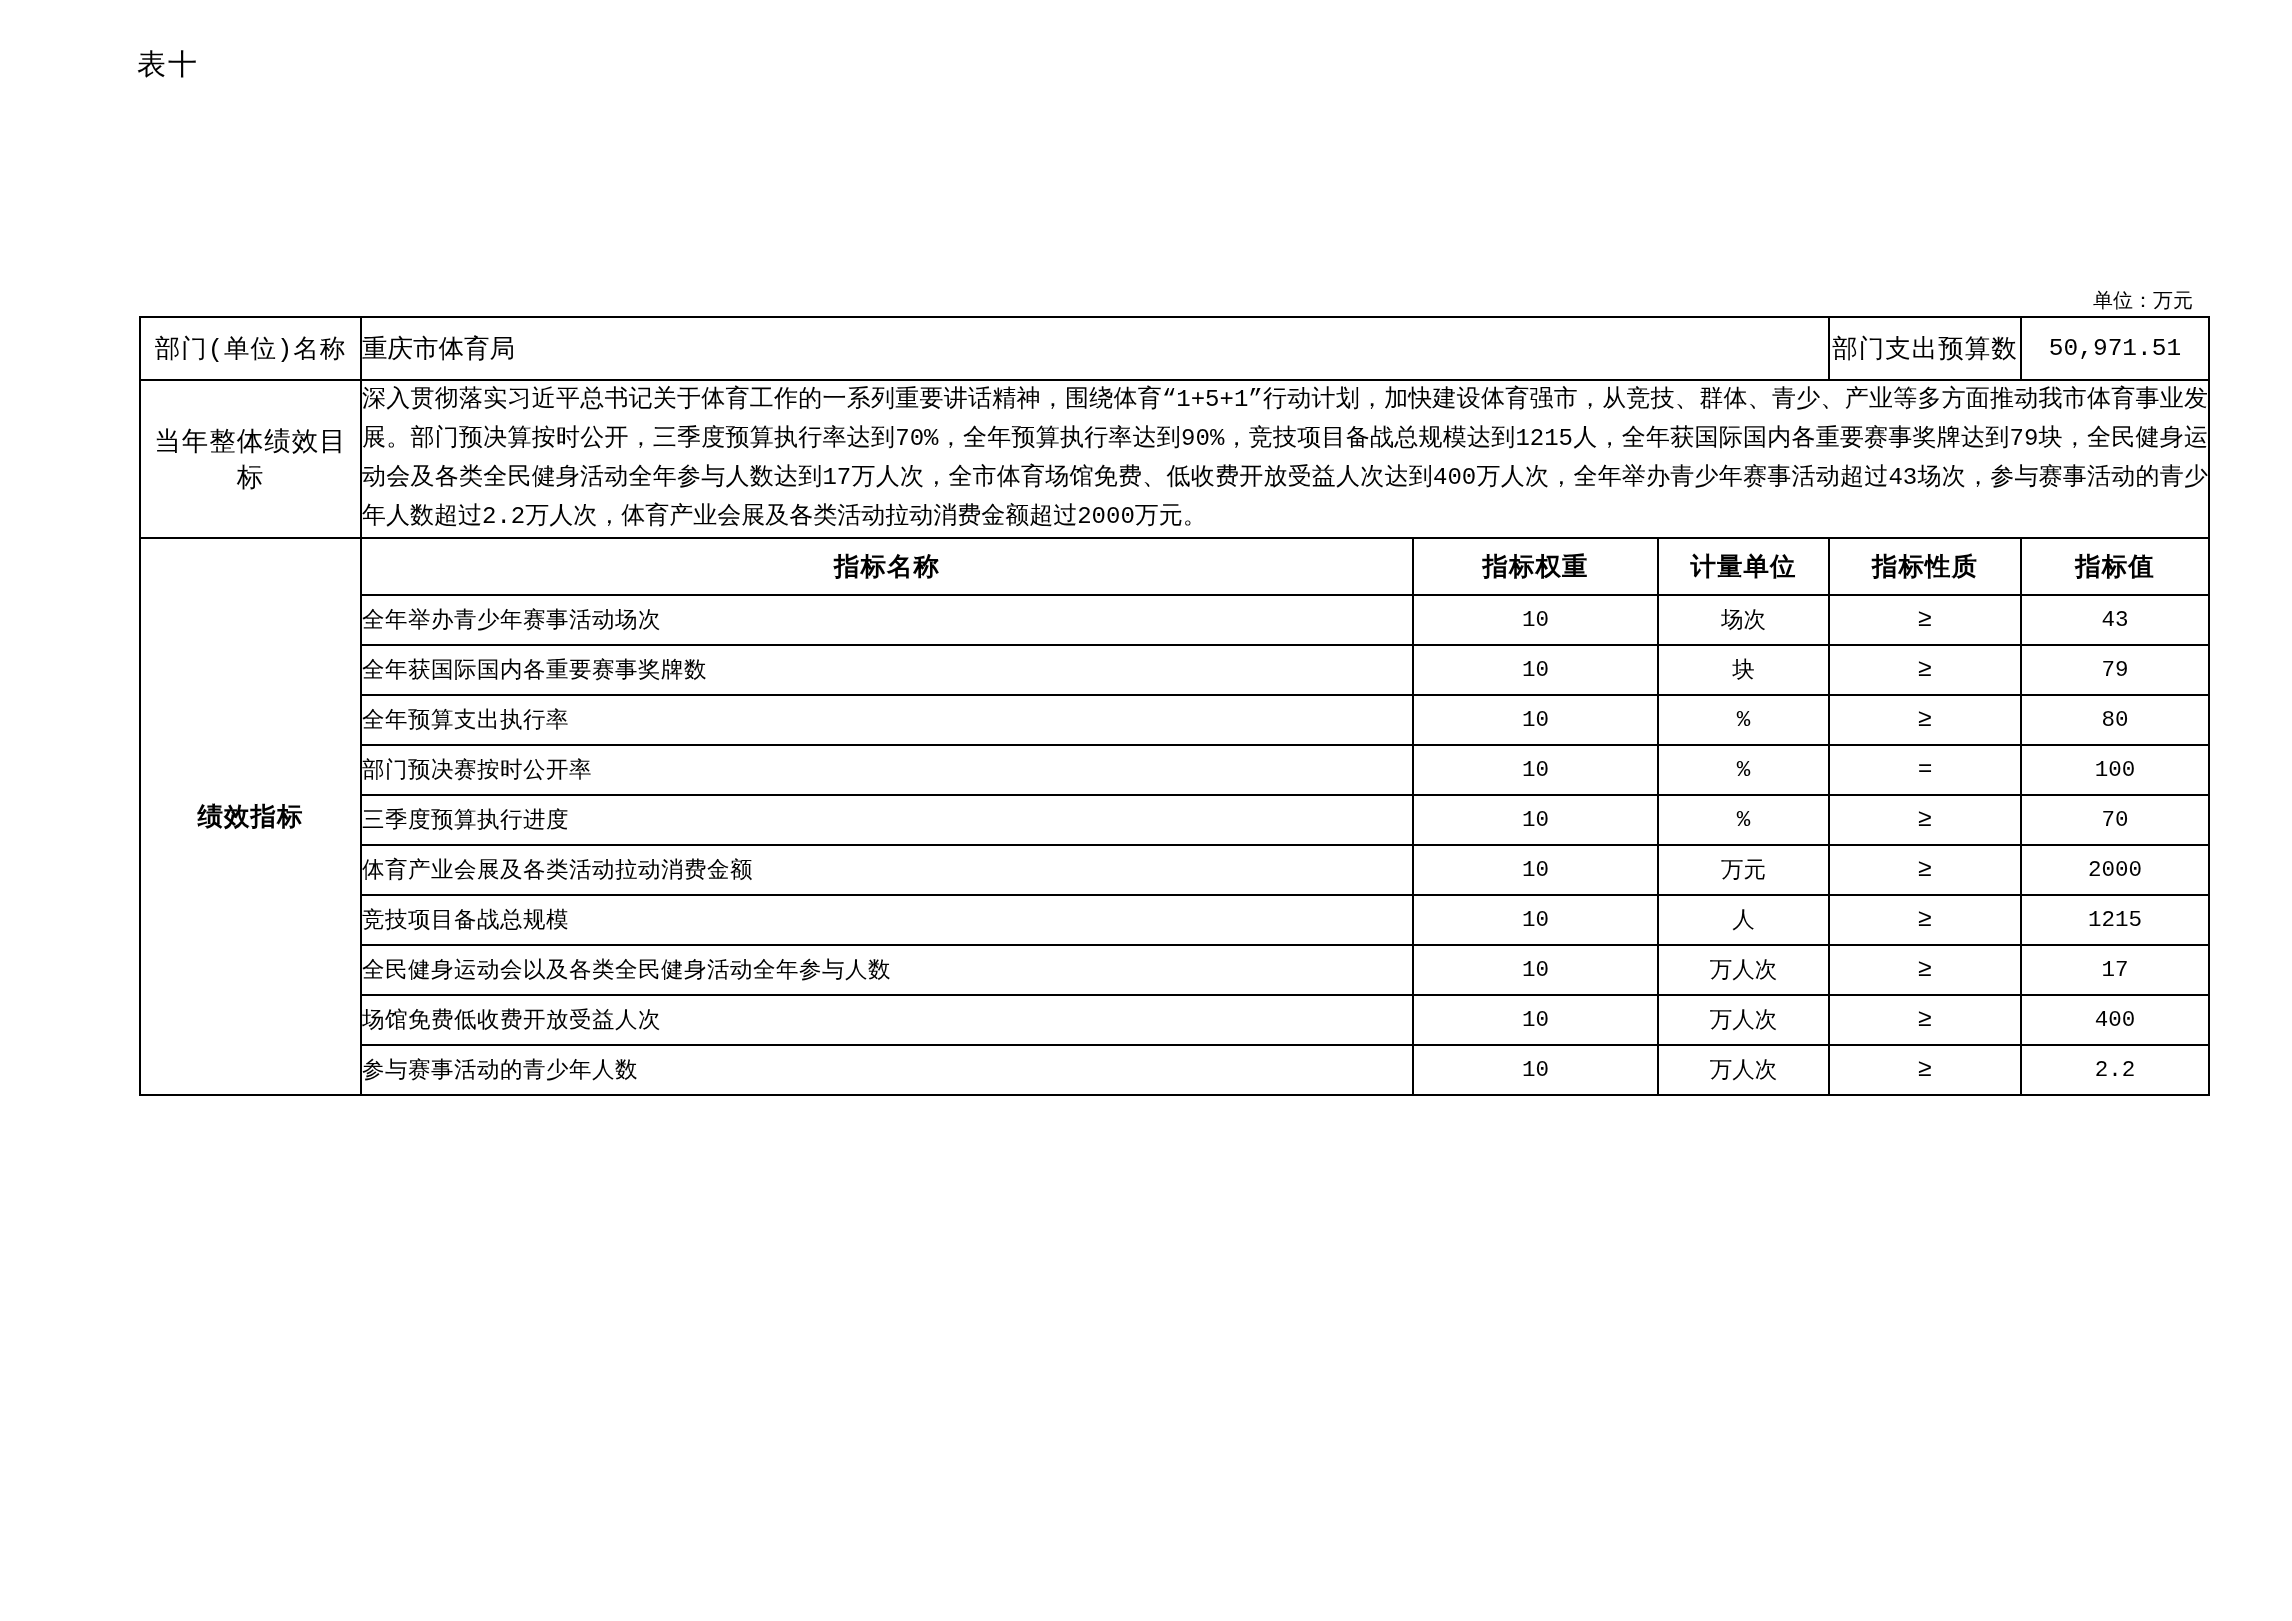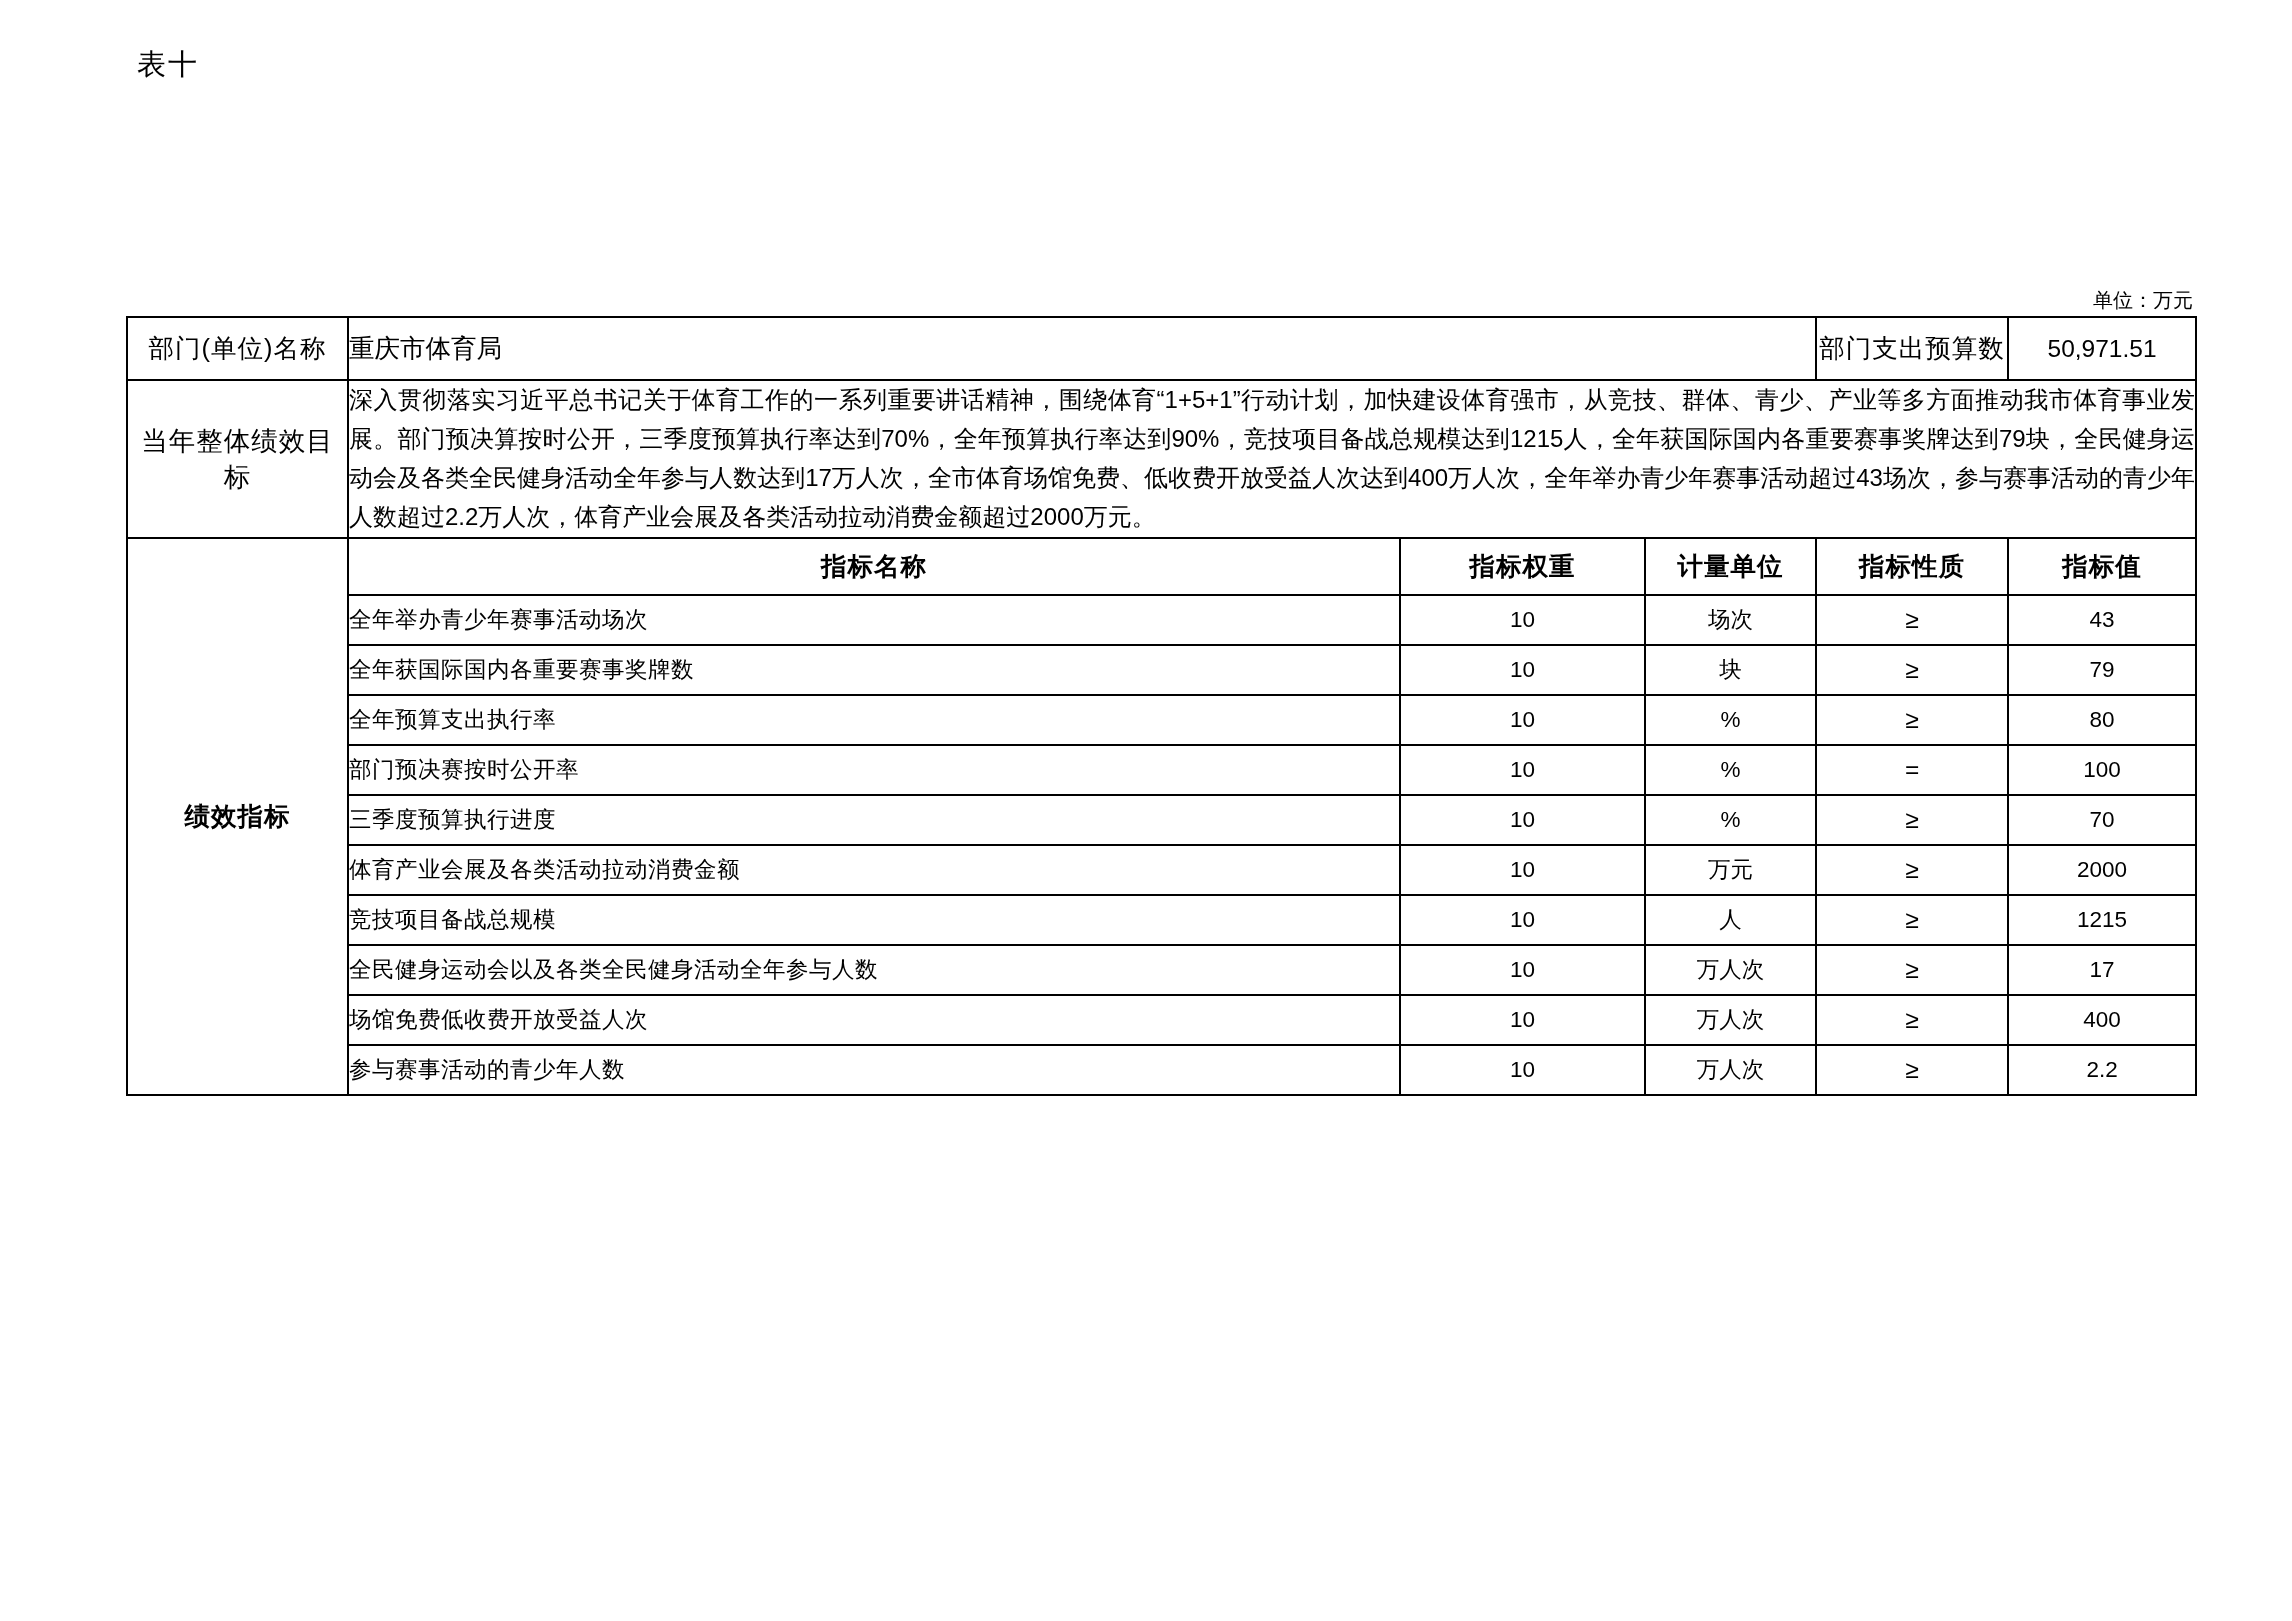--- a/index.html
+++ b/index.html
@@ -49,26 +49,26 @@
     position: absolute;
     right: 96px;
     top: 267px;
     font-size: 20px;
     font-family: "Liberation Serif", "DejaVu Serif", serif;
     margin-top: 20px;
   }
   
   .sheet {
     position: absolute;
-    left: 126px;
+    left: 139px;
     top: 316px;
     width: 2068px;
     border-collapse: collapse;
     table-layout: fixed;
-    font-family: Liberation Sans, sans-serif;
+    font-family: Liberation Mono, monospace;
   }
   .sheet td, .sheet th {
     border: 2px solid #000000;
     padding: 0;
     vertical-align: middle;
     font-weight: normal;
   }
   .c-label {
     text-align: center;
     font-size: 25.5px;

